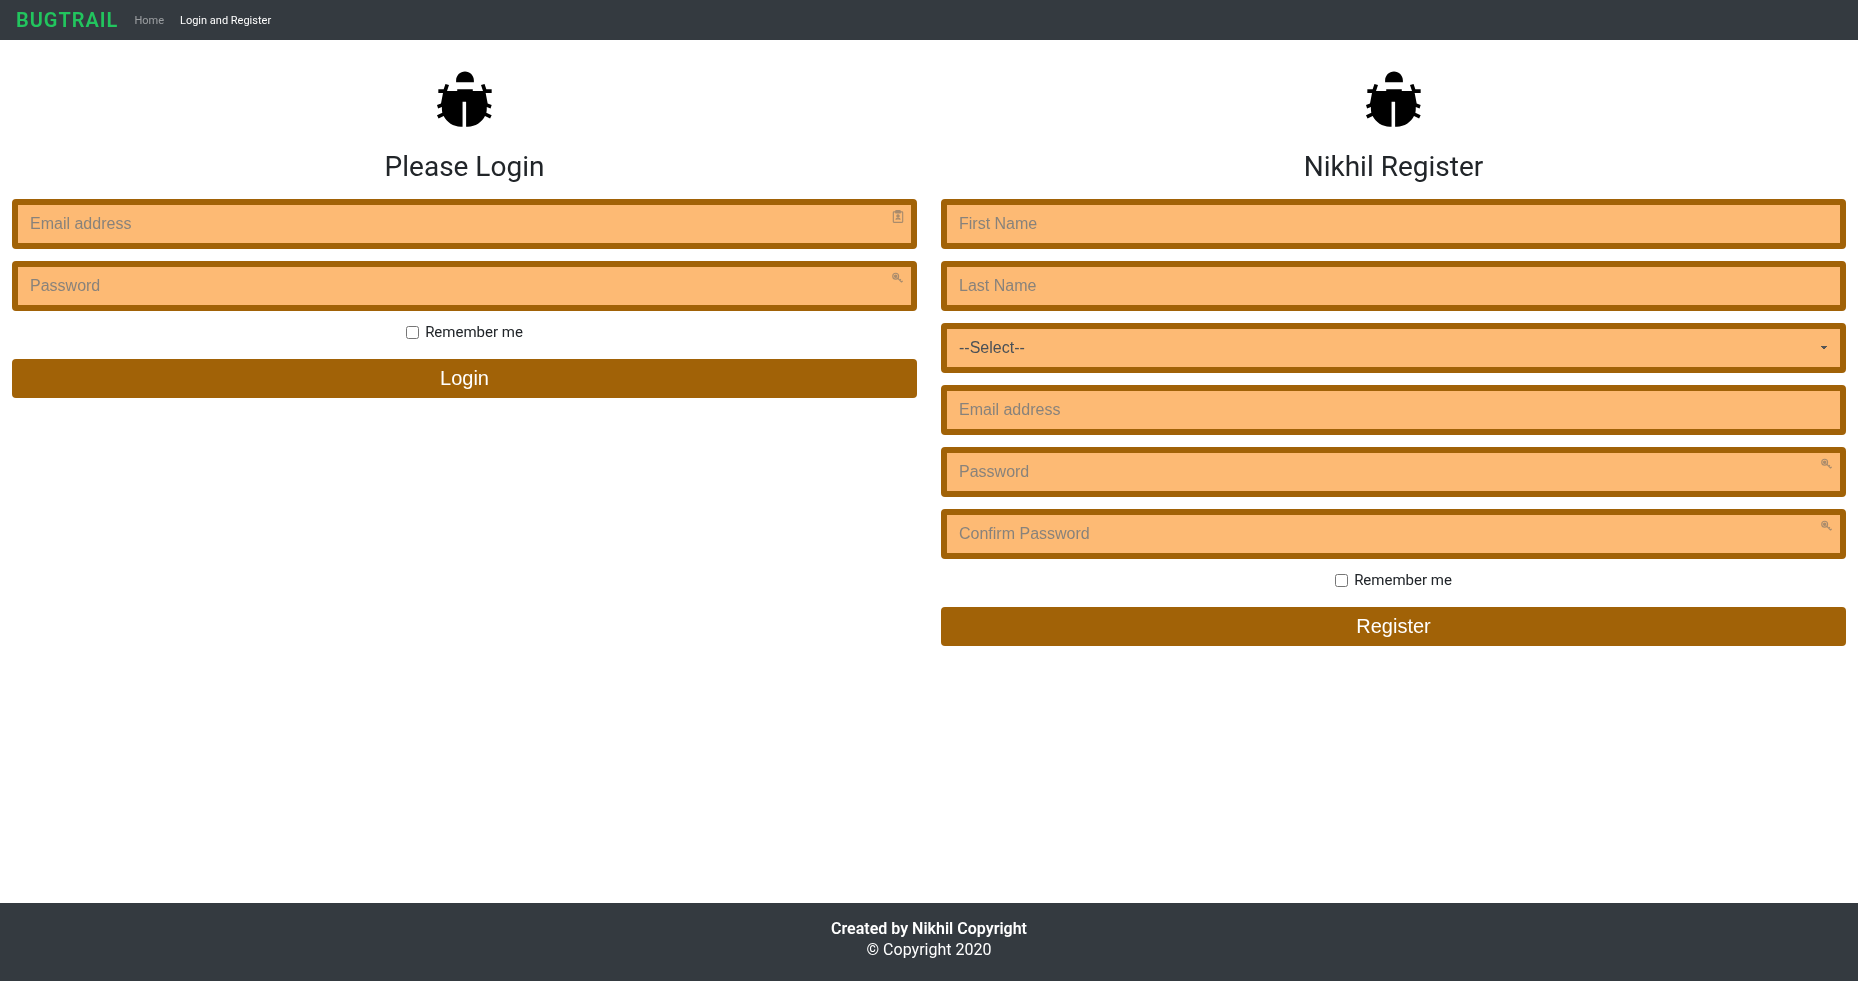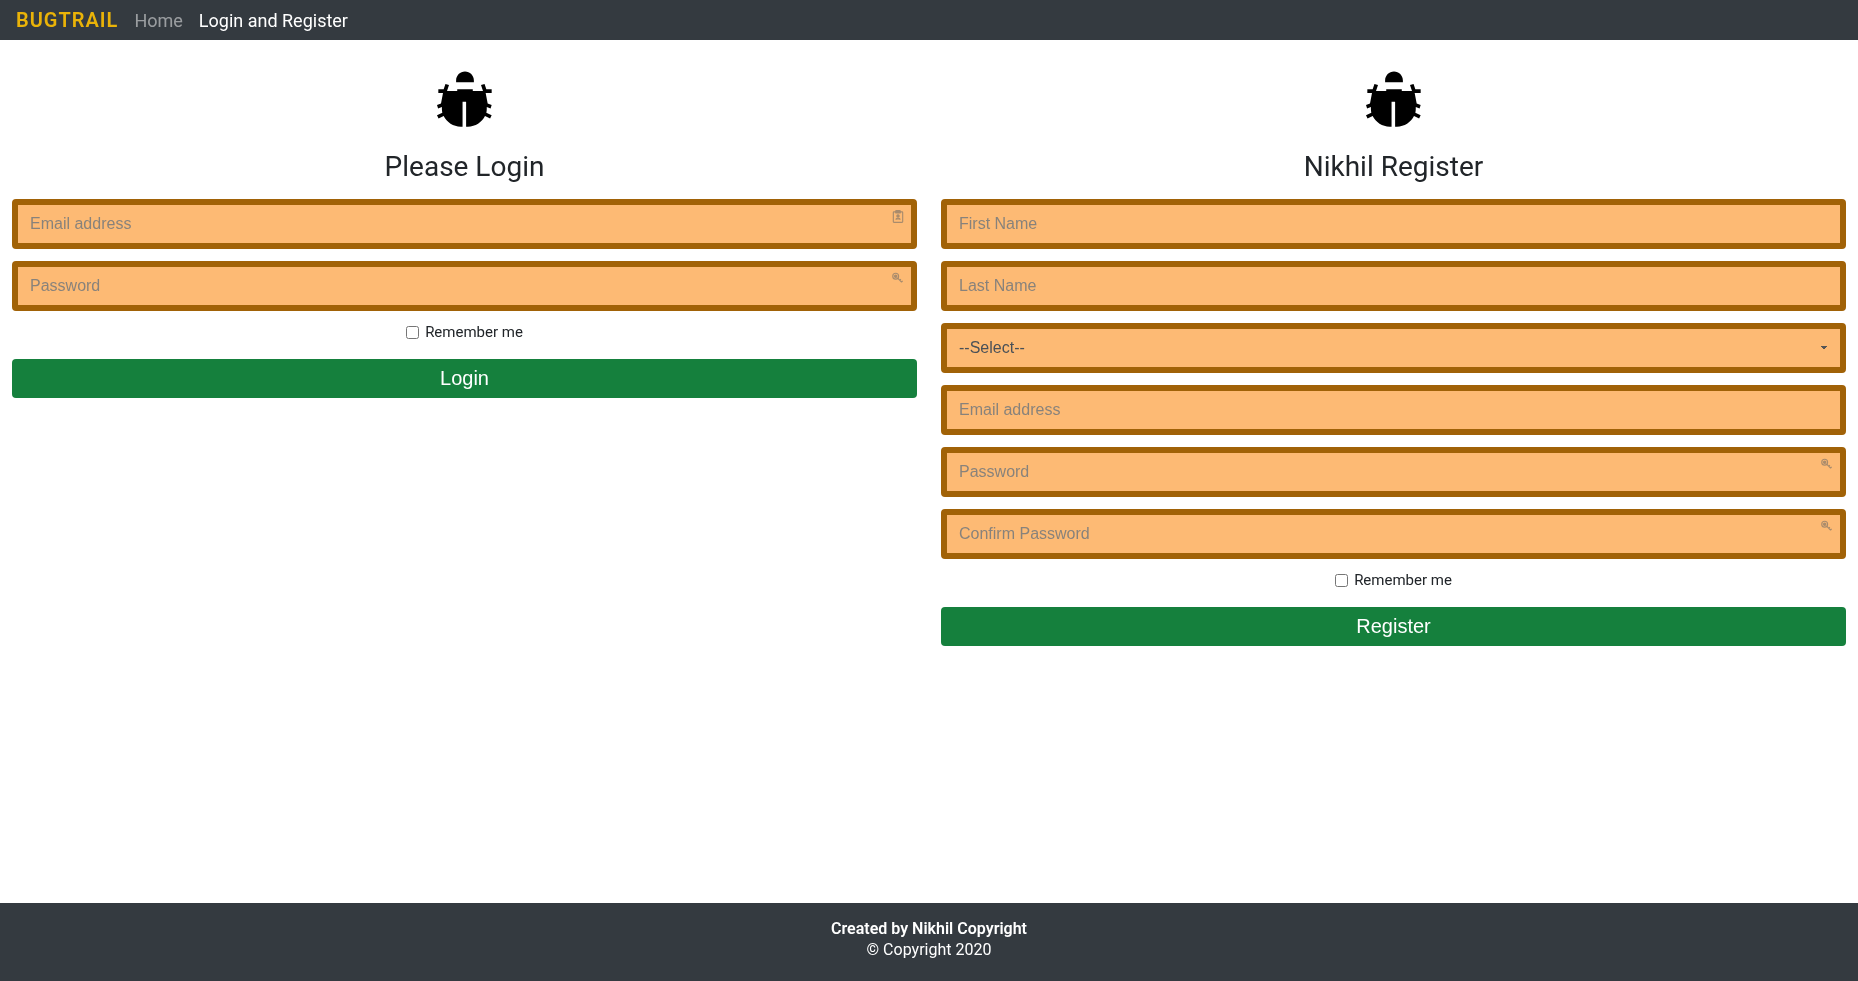--- a/index.html
+++ b/index.html
@@ -15,29 +15,29 @@
       flex-direction: column;
     }
     .navbar {
       background: #343a40;
       padding: 8px 16px;
       display: flex;
       align-items: center;
       gap: 16px;
     }
     .navbar-brand {
-      color: #eab308;
+      color: #22c55e;
       font-weight: 600;
       font-size: 20px;
       letter-spacing: 1px;
       text-decoration: none;
     }
     .navbar-link {
       color: rgba(255,255,255,0.5);
-      font-size: 18px;
+      font-size: 11px;
       text-decoration: none;
       cursor: pointer;
     }
     .navbar-link.active {
       color: #fff;
     }
     .main {
       flex: 1;
       padding: 24px 12px 52px;
     }
@@ -126,21 +126,21 @@
       font-size: 15px;
       color: #212529;
     }
     .check-row input[type="checkbox"] {
       width: 13px;
       height: 13px;
     }
     .btn {
       display: block;
       width: 100%;
-      background: #15803d;
+      background: #a16207;
       color: #fff;
       border: none;
       font-size: 20px;
       padding: 8px 12px;
       border-radius: 4px;
       cursor: pointer;
     }
     .footer {
       background: #343a40;
       color: #fff;

